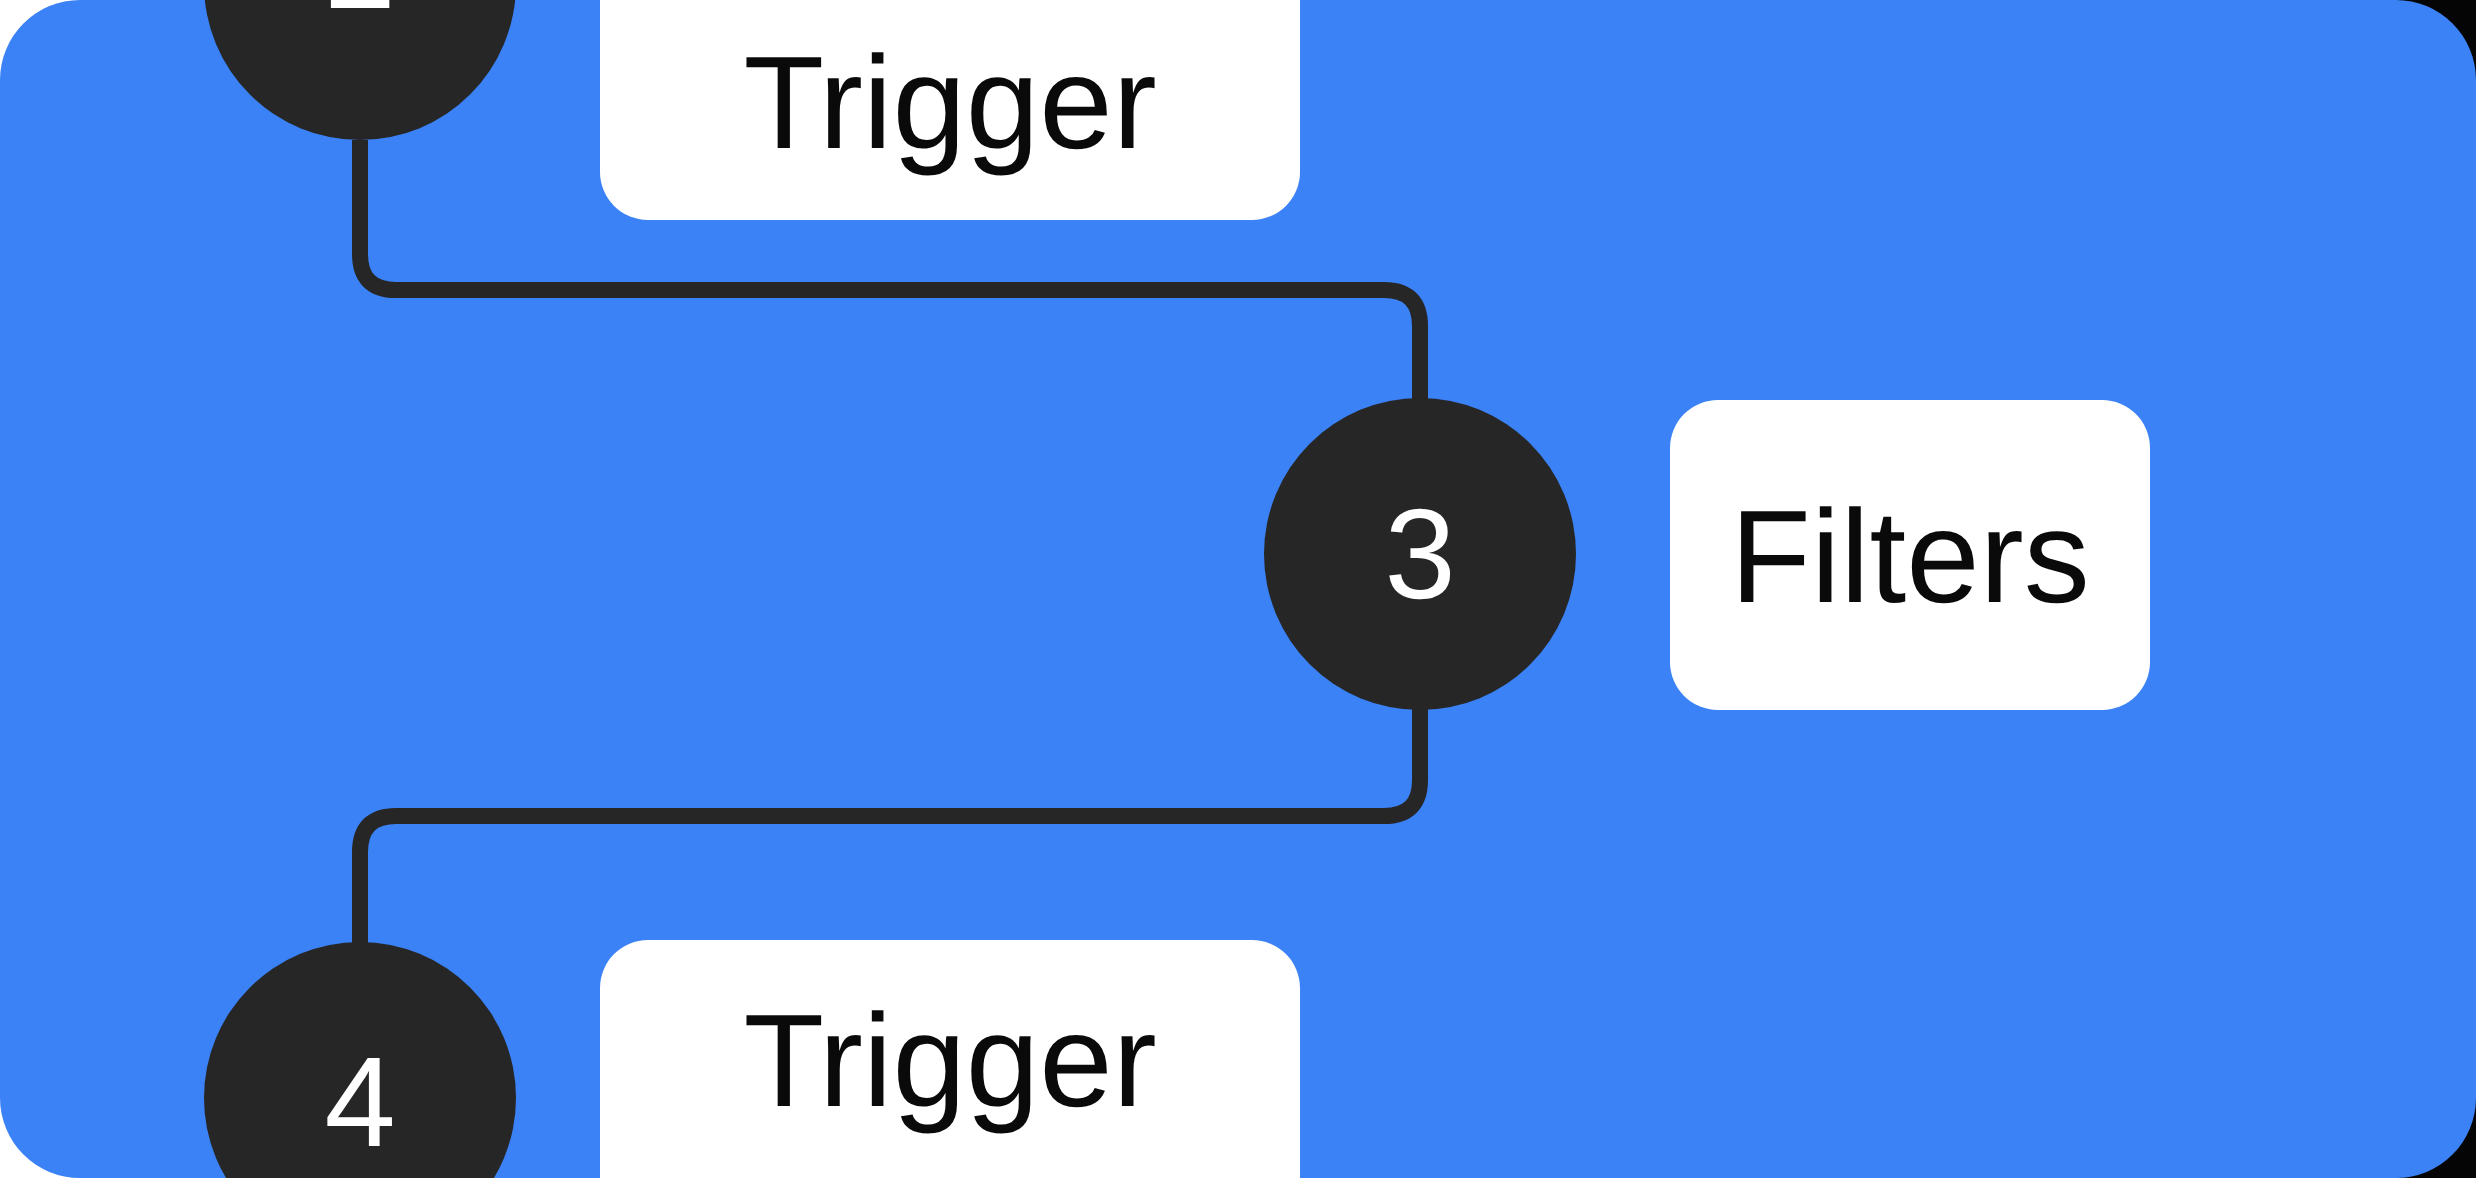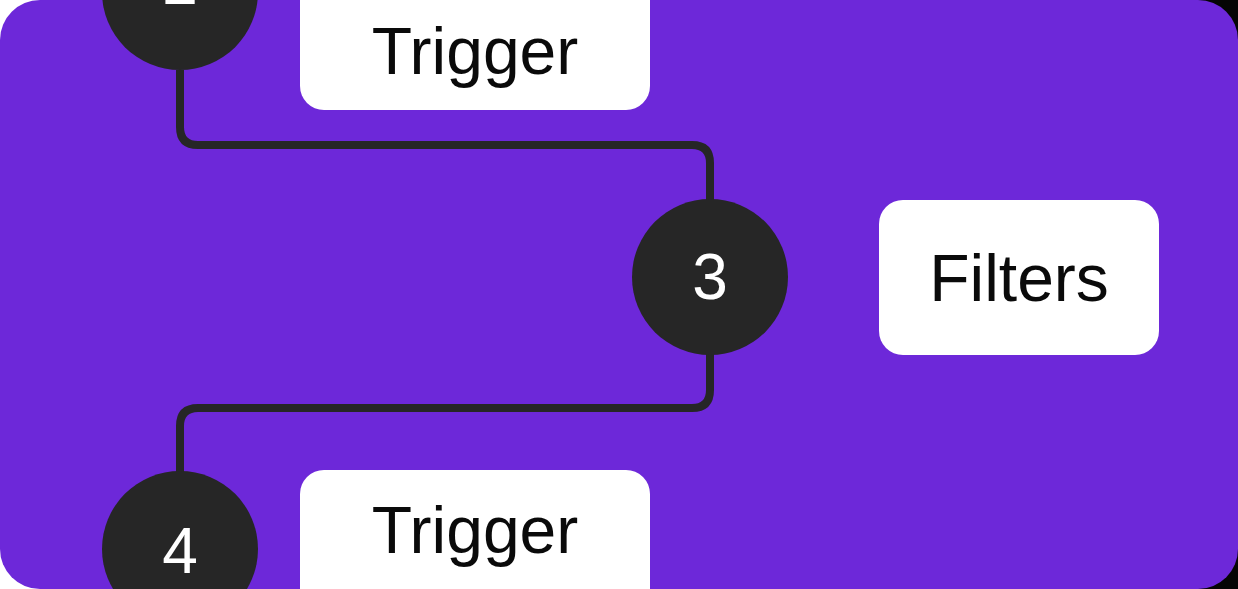--- a/index.html
+++ b/index.html
@@ -23,21 +23,21 @@
     right: 0;
     width: 120px;
     height: 589px;
     background: #050505;
     z-index: 0;
   }
   
   .panel {
     position: absolute;
     inset: 0;
-    background: #6d28d9;
+    background: #3b82f6;
     border-radius: 40px;
     z-index: 1;
     overflow: hidden;
     padding-left: 17px;
   }
   
   .connectors {
     position: absolute;
     inset: 0;
     z-index: 2;
@@ -69,23 +69,23 @@
     letter-spacing: 0px;
   }
   #card-trigger {
     left: 300px;
     top: -60px;
     width: 350px;
     height: 170px;
     padding-top: 52px;
   }
   #card-filters {
-    left: 879px;
+    left: 835px;
     top: 200px;
-    width: 280px;
+    width: 240px;
     height: 155px;
     text-align: center;
   }
   #card-actions {
     left: 300px;
     top: 470px;
     width: 350px;
     height: 175px;
     padding-bottom: 56px;
   }

